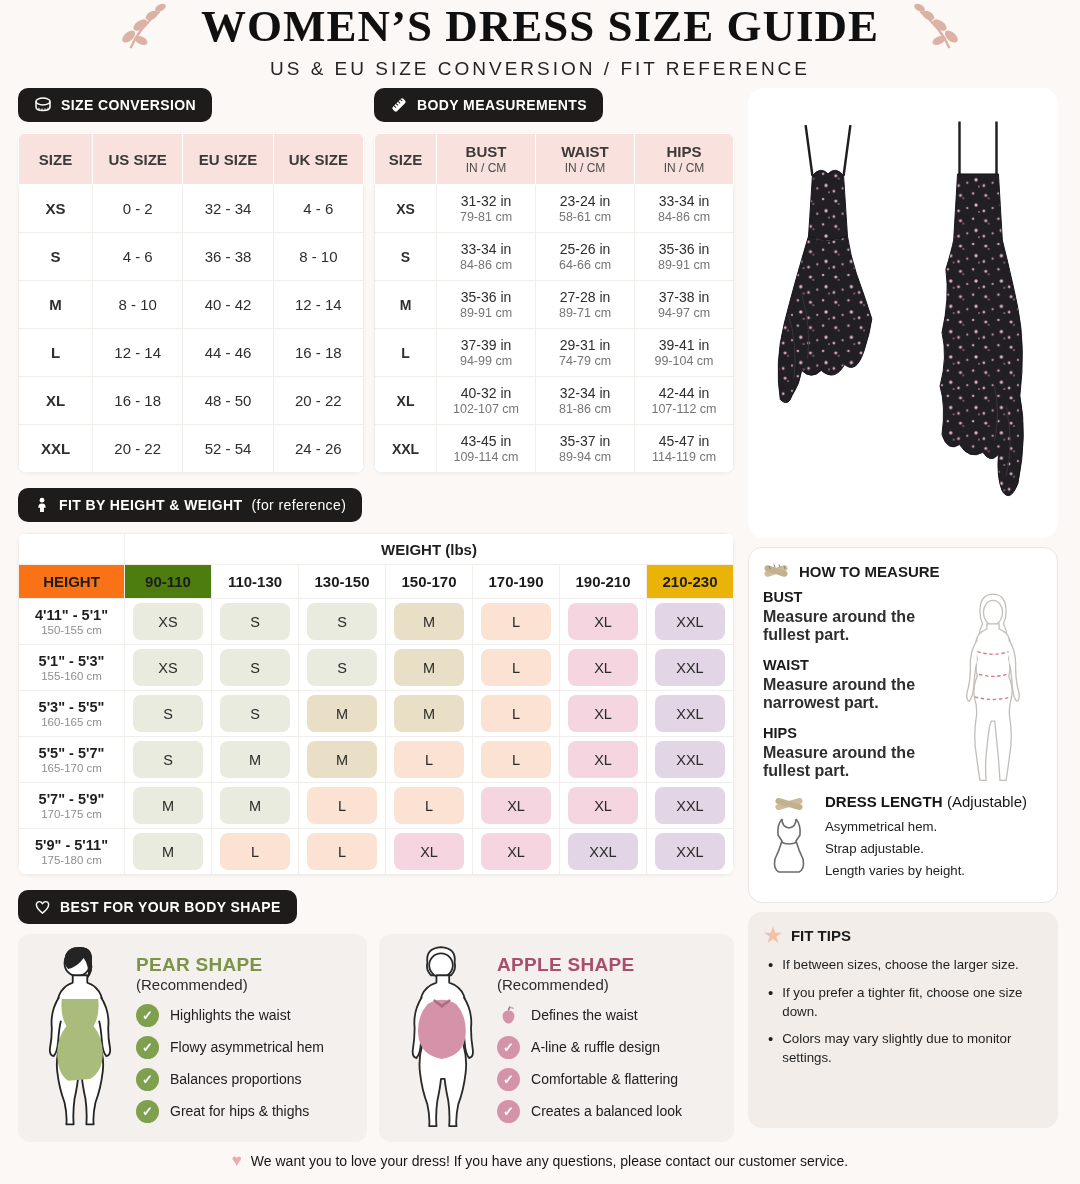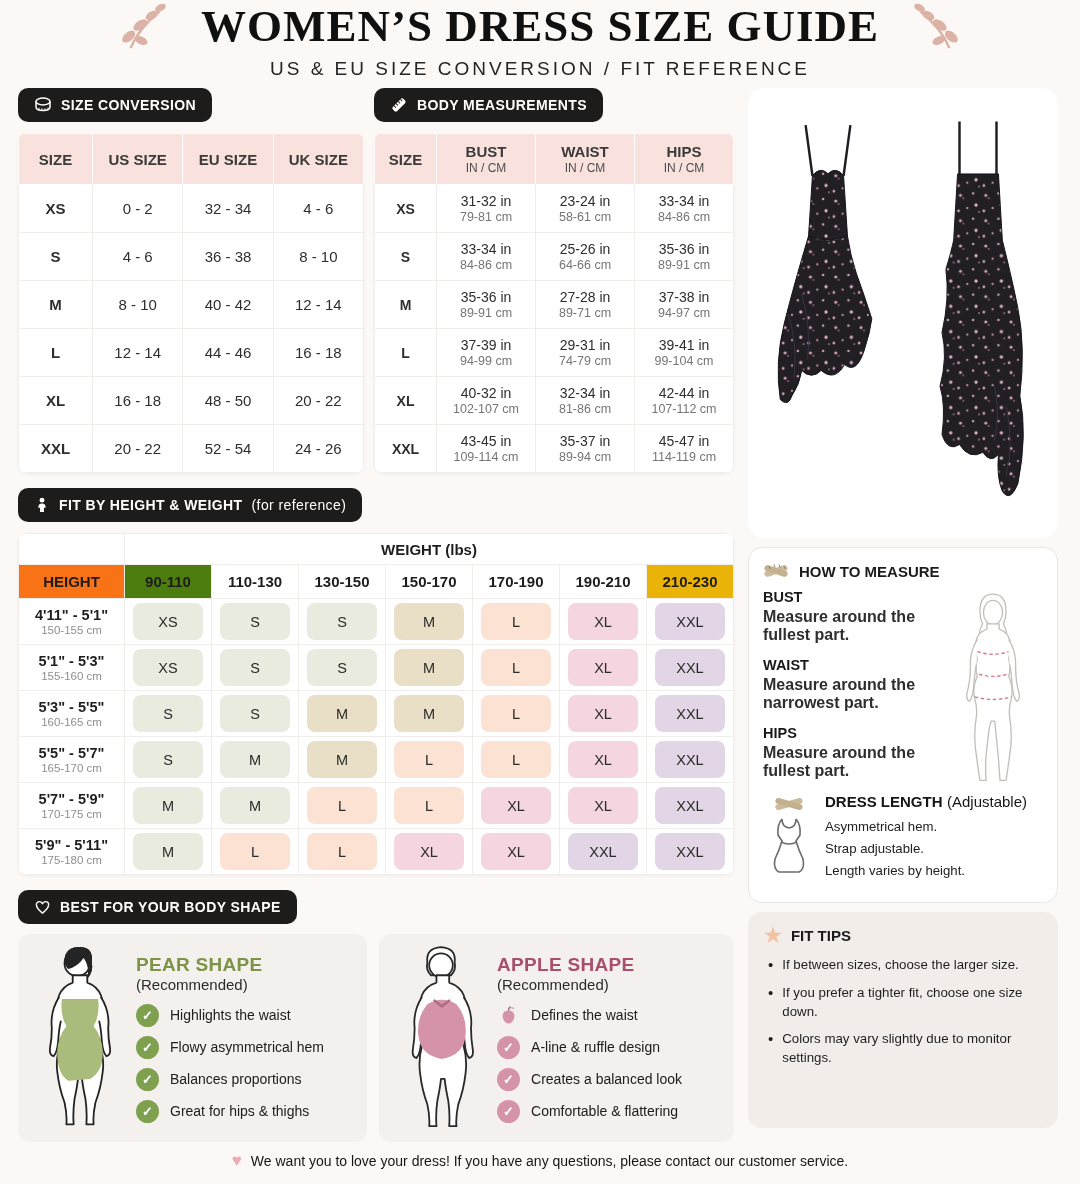--- a/index.html
+++ b/index.html
@@ -525,25 +525,25 @@
                 <path d="M13.5 3.5 Q16 2.5 17 4.5 Q15 5.5 13.5 3.5 Z" fill="#c98ba0"></path>
               </svg>
               <span>Defines the waist</span>
             </div>
             <div class="shape-item">
                   <span class="check"></span>
                   <span>A-line &amp; ruffle design</span>
                 </div>
             <div class="shape-item">
                   <span class="check"></span>
+                  <span>Comfortable &amp; flattering</span>
+                </div>
+            <div class="shape-item">
+                  <span class="check"></span>
                   <span>Creates a balanced look</span>
-                </div>
-            <div class="shape-item">
-                  <span class="check"></span>
-                  <span>Comfortable &amp; flattering</span>
                 </div>
           </div>
         </div>
       </div>
     </div>
   </div>
 </div>
 
 <div class="right-col">
 

